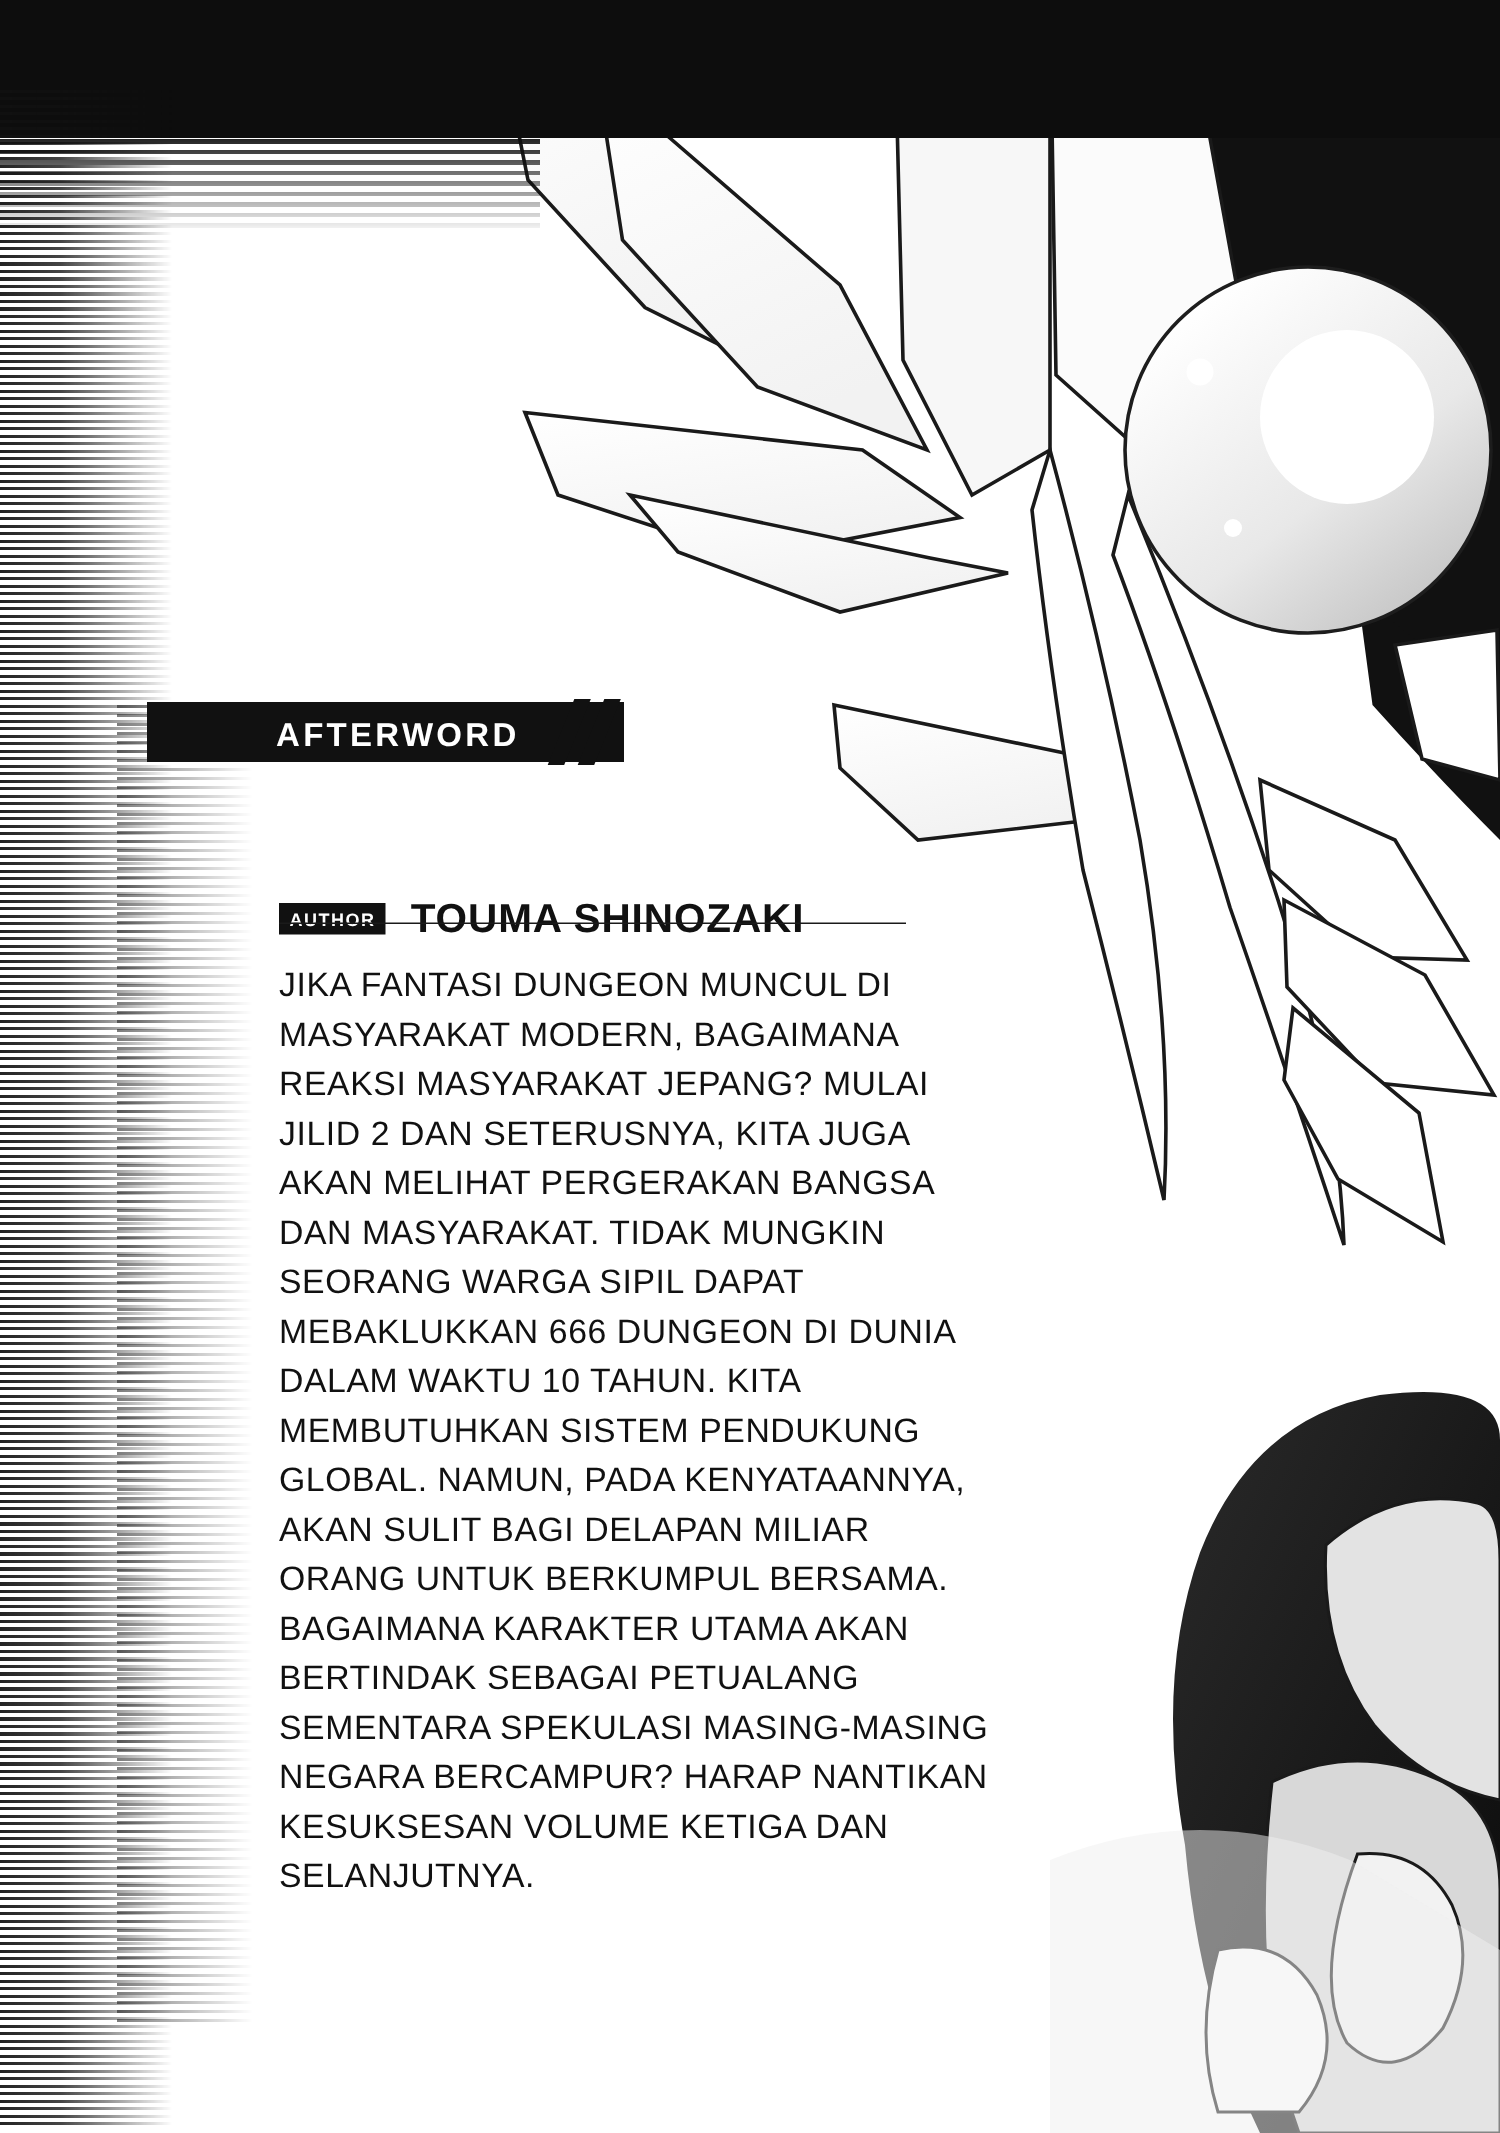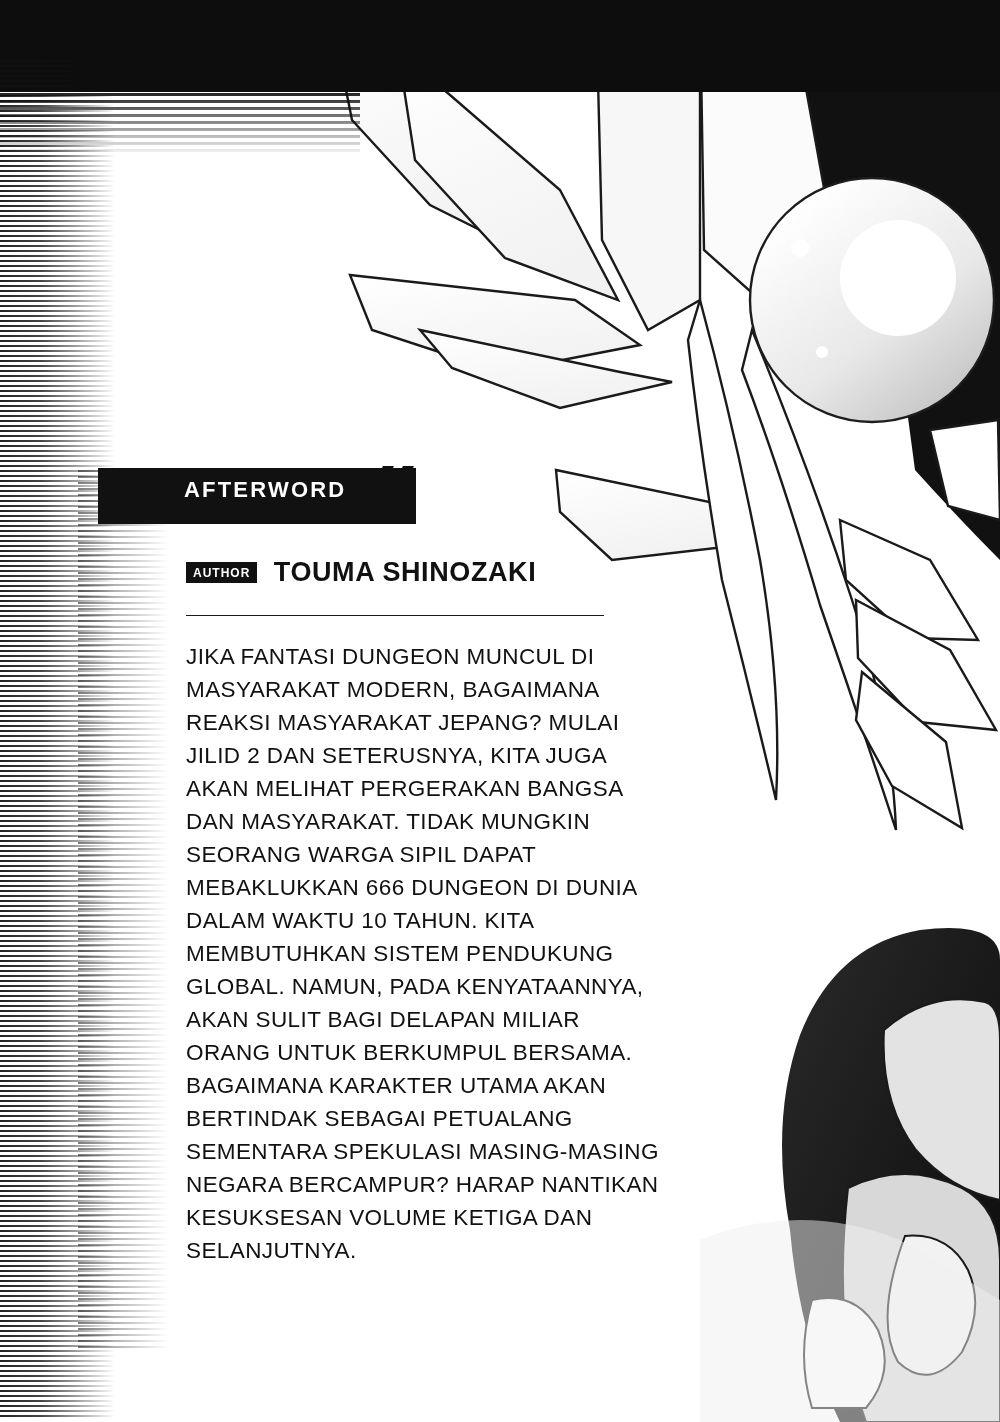--- a/index.html
+++ b/index.html
@@ -90,21 +90,21 @@
     height: 92px;
     background: #0d0d0d;
   }
 
   
   .heading-band {
     position: absolute;
     left: 98px;
     top: 468px;
     width: 318px;
-    height: 56px;
+    height: 40px;
     background: #111111;
   }
   .heading-band .title {
     position: absolute;
     left: 86px;
     top: 9px;
     color: #ffffff;
     font-size: 22px;
     letter-spacing: 2.2px;
     font-weight: bold;
@@ -125,21 +125,21 @@
     background: #111111;
     transform: skewX(-22deg);
   }
   .slash.s1 { left: 4px; }
   .slash.s2 { left: 24px; }
 
   
   .author-row {
     position: absolute;
     left: 186px;
-    top: 557px;
+    top: 597px;
     width: 420px;
     height: 36px;
   }
   .author-tag {
     display: inline-block;
     background: #111111;
     color: #ffffff;
     font-size: 12px;
     font-weight: bold;
     letter-spacing: 1px;

